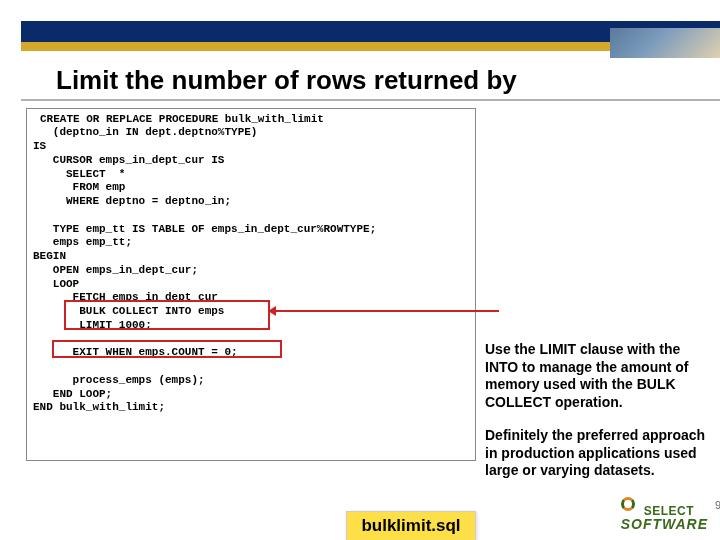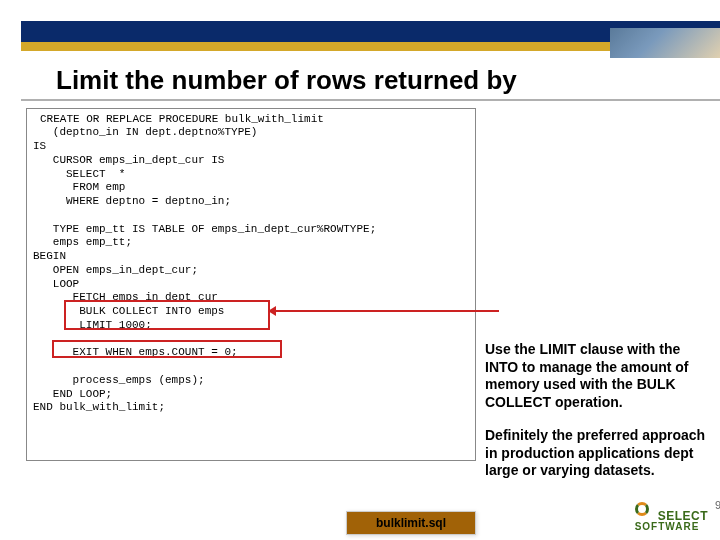--- a/index.html
+++ b/index.html
@@ -32,21 +32,21 @@
     border-bottom: 2px solid #b0b0b0;
     line-height: 1.1;
   }
   .code-box {
     border: 1px solid #888;
     margin: 6px 0 0 12px;
     width: 450px;
     padding: 4px 6px;
     font-family: "Courier New", monospace;
     font-size: 11px;
-    font-weight: normal;
+    font-weight: bold;
     line-height: 1.25;
     white-space: pre;
     position: relative;
     background: #fff;
   }
   .bulk-highlight {
     position: absolute;
     left: 30px;
     top: 184px;
     width: 206px;
@@ -90,24 +90,24 @@
     color: #000;
   }
   .note1 { top: 320px; }
   .note2 { top: 406px; }
   .filelabel {
     position: absolute;
     left: 325px;
     top: 490px;
     width: 130px;
     text-align: center;
-    font-size: 12px;
+    font-size: 17px;
     font-weight: bold;
     border: 1px solid #ccc;
-    background: #a16207;
+    background: #fde047;
     padding: 4px 6px;
     box-shadow: 1px 1px 4px rgba(0,0,0,0.15);
   }
   .logo {
     position: absolute;
     right: 12px;
     bottom: 8px;
     font-size: 12px;
     font-weight: bold;
     color: #3a6a1a;
@@ -117,21 +117,21 @@
     display: inline-block;
     width: 14px;
     height: 14px;
     border: 3px solid #e08a1a;
     border-left-color: #3a6a1a;
     border-right-color: #3a6a1a;
     border-radius: 50%;
     vertical-align: -3px;
     margin-right: 2px;
   }
-  .logo-sub { display:block; font-size:10px; color:#3a6a1a; letter-spacing:1px; margin-top:-2px;}
+  .logo-sub { display:block; font-size:14px; color:#3a6a1a; letter-spacing:1px; margin-top:-2px;font-style:italic;}
   .pagenum {
     position: absolute;
     right: 6px;
     bottom: 36px;
     font-size: 11px;
     color: #666;
   }
 </style>
 </head>
 <body>
@@ -165,21 +165,21 @@
 
       process_emps (emps);
    END LOOP;
 END bulk_with_limit;</span>
   <div class="bulk-highlight"></div>
   <div class="exit-highlight"></div>
   <div class="arrow"></div>
 </div>
 
 <div class="note1">Use the LIMIT clause with the INTO to manage the amount of memory used with the BULK COLLECT operation.</div>
-<div class="note2">Definitely the preferred approach in production applications dept large or varying datasets.</div>
+<div class="note2">Definitely the preferred approach in production applications used large or varying datasets.</div>
 
 <div class="filelabel">bulklimit.sql</div>
 
 <div class="pagenum">9</div>
 
 <div class="logo">
   <span class="logo-ring"></span><span>SELECT</span>
   <span class="logo-sub">SOFTWARE</span>
 </div>
 

